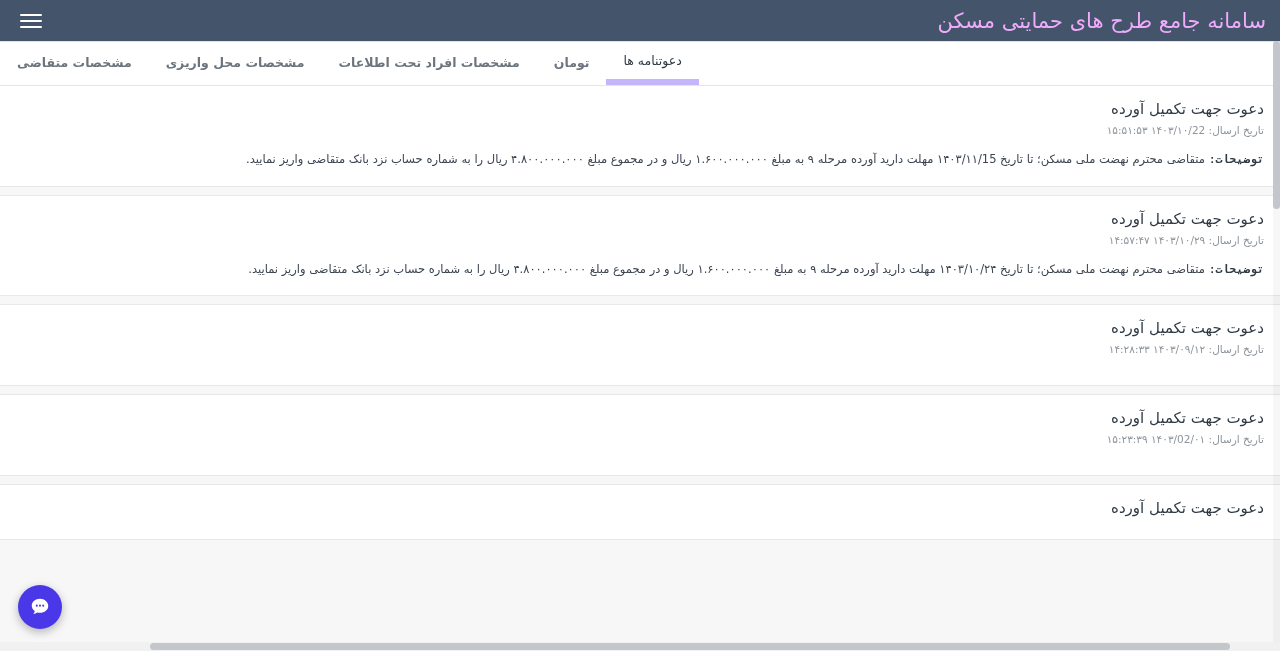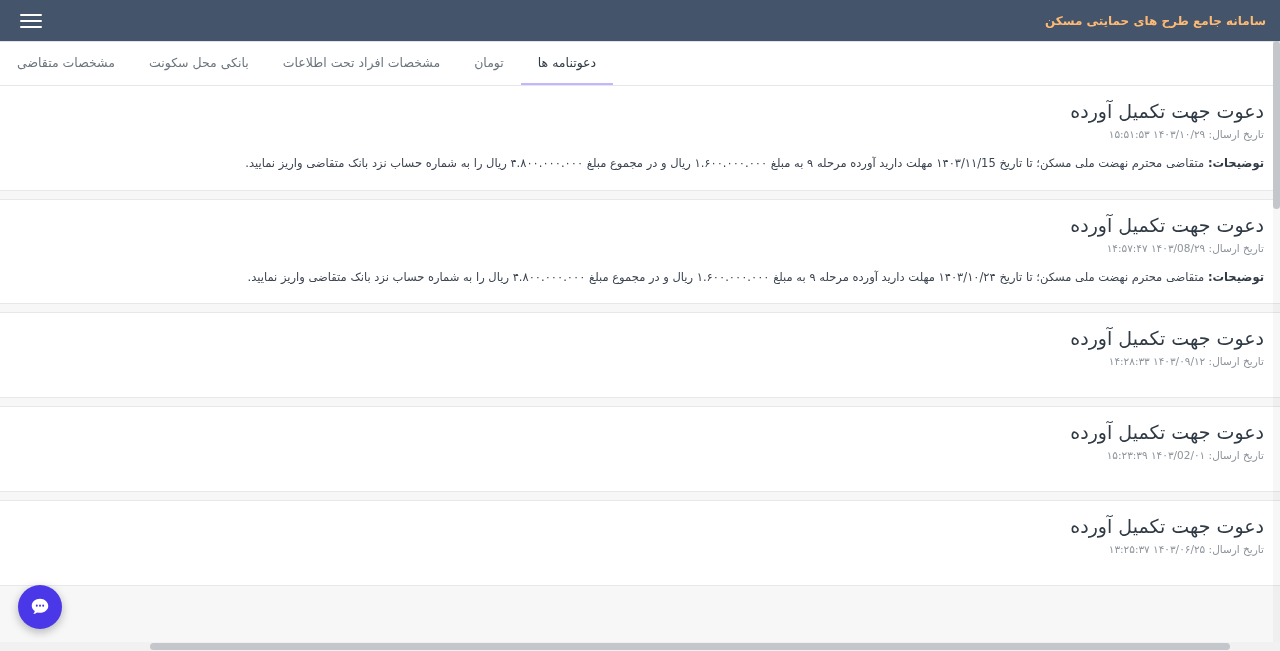--- a/index.html
+++ b/index.html
@@ -17,23 +17,23 @@
     height: 41px;
     background: #44546a;
     color: #ffffff;
     display: flex;
     align-items: center;
     justify-content: space-between;
     padding: 0 14px 0 18px;
     direction: rtl;
   }
   .header-title {
-    font-size: 12px;
-    font-weight: bold;
-    color: #fdba74;
+    font-size: 21px;
+    font-weight: normal;
+    color: #f0abfc;
     letter-spacing: 0;
     white-space: nowrap;
   }
   .hamburger {
     width: 24px; height: 20px;
     display: flex; flex-direction: column; justify-content: center; gap: 4px;
     cursor: pointer;
   }
   .hamburger span {
     display: block; height: 2px; width: 22px; background: #fff; border-radius: 1px;
@@ -53,24 +53,25 @@
   }
   .tab {
     display: flex; align-items: center;
     padding: 0 17px;
     font-size: 12.5px;
     color: #6c757d;
     cursor: pointer;
     white-space: nowrap;
     border-bottom: 2px solid transparent;
     background: transparent;
+    font-weight: bold;
   }
   .tab.active {
     color: #2f3a45;
-    border-bottom: 2px solid #c4b5fd;
+    border-bottom: 6px solid #c4b5fd;
     font-weight: normal;
   }
 
   
   .content {
     position: absolute;
     top: 86px; left: 0; right: 0; bottom: 0;
     overflow: hidden;
     background: #f7f7f7;
     padding: 0;
@@ -80,41 +81,41 @@
     border: 1px solid #e6e8eb;
     border-left: none;
     border-right: none;
     margin: 0 0 8px 0;
     padding: 14px 16px 16px 16px;
     direction: rtl;
     position: relative;
   }
   .card:first-child { border-top: none; }
   .card-title {
-    font-size: 19px;
+    font-size: 15px;
     color: #2f3a45;
     text-align: right;
     margin: 0 0 6px 0;
     font-weight: normal;
   }
   .card-date {
     font-size: 10.5px;
     color: #8d949b;
     text-align: right;
     margin: 0 0 14px 0;
     direction: rtl;
   }
   .card-body {
     font-size: 11.5px;
     color: #3b4450;
     text-align: right;
     line-height: 1.7;
     direction: rtl;
   }
-  .card-body b { color: #2f3a45; font-weight: bold; }
+  .card-body b { color: #2f3a45; font-weight: bold; font-family: Liberation Mono, monospace; }
 
   
   .chat-fab {
     position: absolute;
     left: 18px; bottom: 22px;
     width: 44px; height: 44px;
     border-radius: 50%;
     background: #4a38e8;
     box-shadow: 0 3px 10px rgba(0,0,0,0.28);
     display: flex; align-items: center; justify-content: center;
@@ -163,53 +164,52 @@
     <div class="hamburger">
       <span></span>
         <span></span>
         <span></span>
     </div>
   </div>
   <div class="topline"></div>
 
   <div class="tabbar">
     <div class="tab">مشخصات متقاضی</div>
-    <div class="tab">بانکی محل سکونت</div>
+    <div class="tab">مشخصات محل واریزی</div>
     <div class="tab">مشخصات افراد تحت اطلاعات</div>
     <div class="tab">تومان</div>
     <div class="tab active">دعوتنامه ها</div>
   </div>
 
   <div class="content">
 
     <div class="card">
       <div class="card-title">دعوت جهت تکمیل آورده</div>
-      <div class="card-date">تاریخ ارسال: ۱۴۰۳/۱۰/۲۹ ۱۵:۵۱:۵۳</div>
+      <div class="card-date">تاریخ ارسال: ۱۴۰۳/۱۰/22 ۱۵:۵۱:۵۳</div>
       <div class="card-body"><b>توضیحات:</b> <span>متقاضی محترم نهضت ملی مسکن؛ تا تاریخ ۱۴۰۳/۱۱/15 مهلت دارید آورده مرحله ۹ به مبلغ ۱.۶۰۰.۰۰۰.۰۰۰ ریال و در مجموع مبلغ ۴.۸۰۰.۰۰۰.۰۰۰ ریال را به شماره حساب نزد بانک متقاضی واریز نمایید.</span></div>
     </div>
 
     <div class="card">
       <div class="card-title">دعوت جهت تکمیل آورده</div>
-      <div class="card-date">تاریخ ارسال: ۱۴۰۳/08/۲۹ ۱۴:۵۷:۴۷</div>
+      <div class="card-date">تاریخ ارسال: ۱۴۰۳/۱۰/۲۹ ۱۴:۵۷:۴۷</div>
       <div class="card-body"><b>توضیحات:</b> <span>متقاضی محترم نهضت ملی مسکن؛ تا تاریخ ۱۴۰۳/۱۰/۲۴ مهلت دارید آورده مرحله ۹ به مبلغ ۱.۶۰۰.۰۰۰.۰۰۰ ریال و در مجموع مبلغ ۴.۸۰۰.۰۰۰.۰۰۰ ریال را به شماره حساب نزد بانک متقاضی واریز نمایید.</span></div>
     </div>
 
     <div class="card">
       <div class="card-title">دعوت جهت تکمیل آورده</div>
       <div class="card-date">تاریخ ارسال: ۱۴۰۳/۰۹/۱۲ ۱۴:۲۸:۳۳</div>
     </div>
 
     <div class="card">
       <div class="card-title">دعوت جهت تکمیل آورده</div>
       <div class="card-date">تاریخ ارسال: ۱۴۰۳/02/۰۱ ۱۵:۲۳:۳۹</div>
     </div>
 
     <div class="card">
       <div class="card-title">دعوت جهت تکمیل آورده</div>
-      <div class="card-date">تاریخ ارسال: ۱۴۰۳/۰۶/۲۵ ۱۳:۲۵:۳۷</div>
     </div>
 
   </div>
 
   <div class="chat-fab">
     <svg width="22" height="22" viewBox="0 0 24 24" aria-hidden="true">
       <path fill="#ffffff" d="M12 3C6.98 3 3 6.36 3 10.5c0 2.33 1.29 4.4 3.3 5.76-.14 1.1-.67 2.3-1.6 3.24 1.73-.2 3.16-.93 4.12-1.6.99.26 2.05.4 3.18.4 5.02 0 9-3.36 9-7.5S17.02 3 12 3z"></path>
       <circle cx="8.5" cy="10.5" r="1.1" fill="#4a38e8"></circle>
       <circle cx="12" cy="10.5" r="1.1" fill="#4a38e8"></circle>
       <circle cx="15.5" cy="10.5" r="1.1" fill="#4a38e8"></circle>

